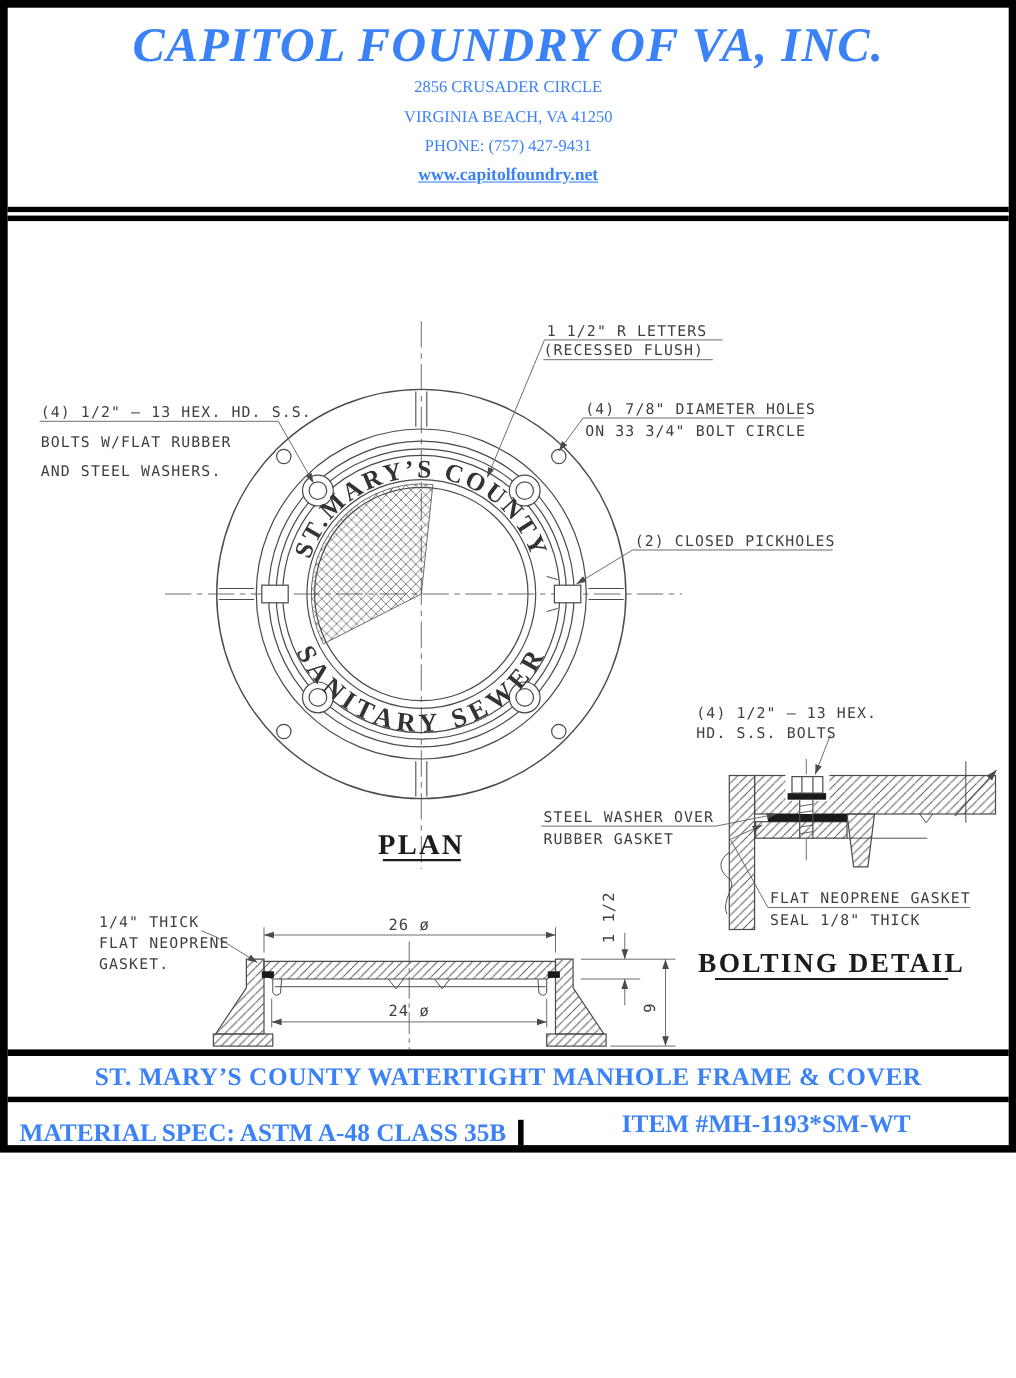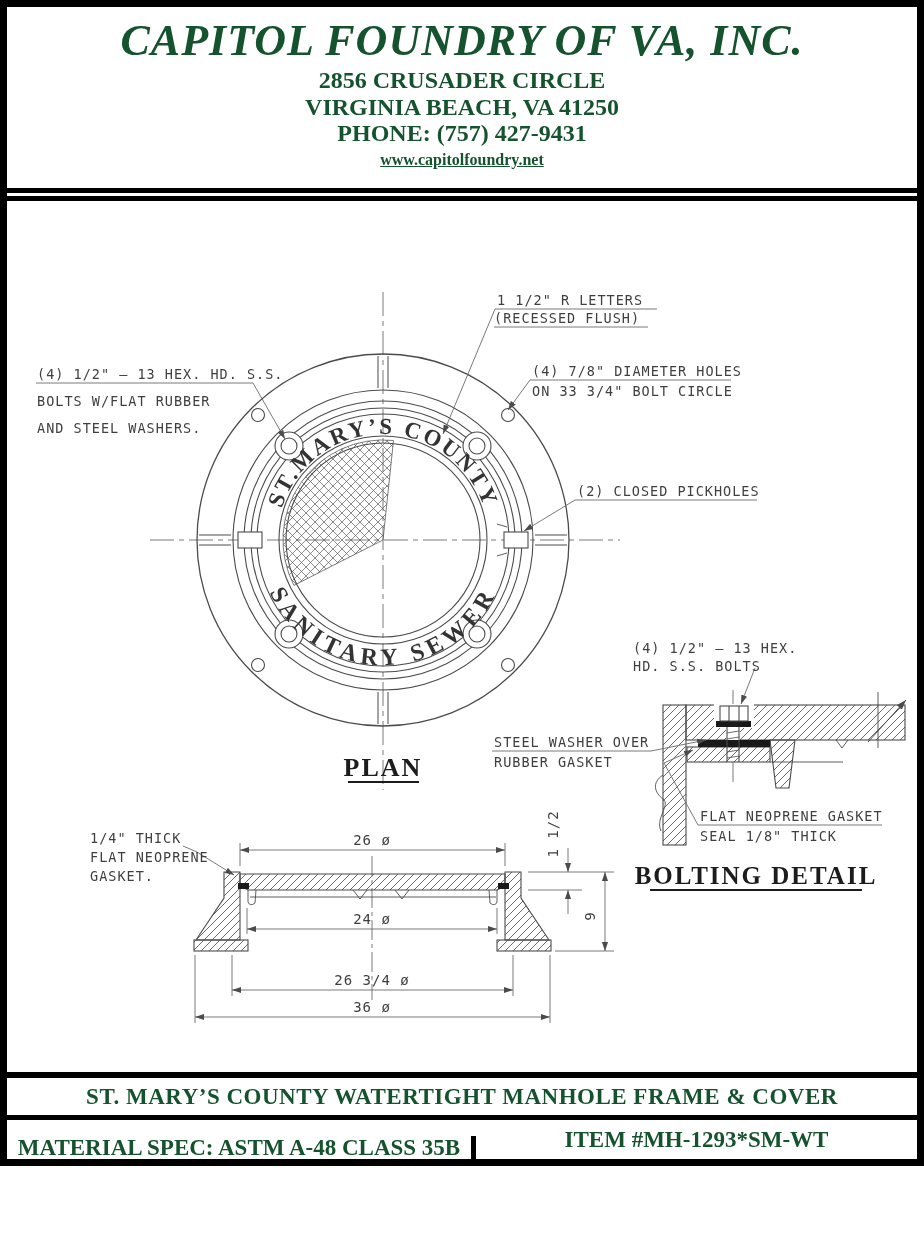--- a/index.html
+++ b/index.html
@@ -1,25 +1,25 @@
 <!DOCTYPE html>
 <html><head>
 <meta charset="utf-8">
 <style>
   html,body{margin:0;padding:0;background:#fff;}
   .page{
-    position:relative;width:924px;height:1166px;box-sizing:border-box;
+    position:relative;width:924px;height:1048px;box-sizing:border-box;
     border:7px solid #000;background:#fff;
-    font-family:"Liberation Serif", serif;color:#14532d;
+    font-family:"Liberation Serif", serif;color:#3b82f6;
     display:flex;flex-direction:column;
   }
   
   .header{box-sizing:border-box;height:186px;border-bottom:5px solid #000;text-align:center;padding-top:8px;}
   .company{font-size:44px;font-weight:bold;font-style:italic;letter-spacing:1px;line-height:52px;}
-  .addr{font-size:24px;font-weight:bold;line-height:26.5px;}
+  .addr{font-size:15px;font-weight:normal;line-height:26.5px;}
   .website{font-size:16px;font-weight:bold;text-decoration:underline;line-height:26.5px;}
   .hdr-gap{height:3px;background:#fff;}
   
   .main{box-sizing:border-box;border-top:5px solid #000;flex:1;overflow:hidden;}
   svg text{user-select:none;}
   .cad{font-family:"DejaVu Sans Mono", monospace;fill:#3f3f3f;}
   .dtitle{font-family:"Liberation Serif", serif;font-weight:bold;fill:#1c1c1c;}
   .castletters{font-family:"Liberation Serif", serif;font-weight:bold;fill:#333;}
   
   .ftitle{box-sizing:border-box;border-top:6px solid #000;height:43px;display:flex;align-items:center;justify-content:center;
@@ -271,16 +271,16 @@
   </div>
 
   <div class="ftitle">
     <span>ST. MARY’S COUNTY WATERTIGHT MANHOLE FRAME &amp; COVER</span>
   </div>
   <div class="frow">
     <div class="fcell-left">
       <span>MATERIAL SPEC:  ASTM A-48 CLASS 35B</span>
     </div>
     <div class="fcell-right">
-      <span>ITEM #MH-1293*SM-WT</span>
+      <span>ITEM #MH-1193*SM-WT</span>
     </div>
   </div>
 </div>
 
 </body></html>

